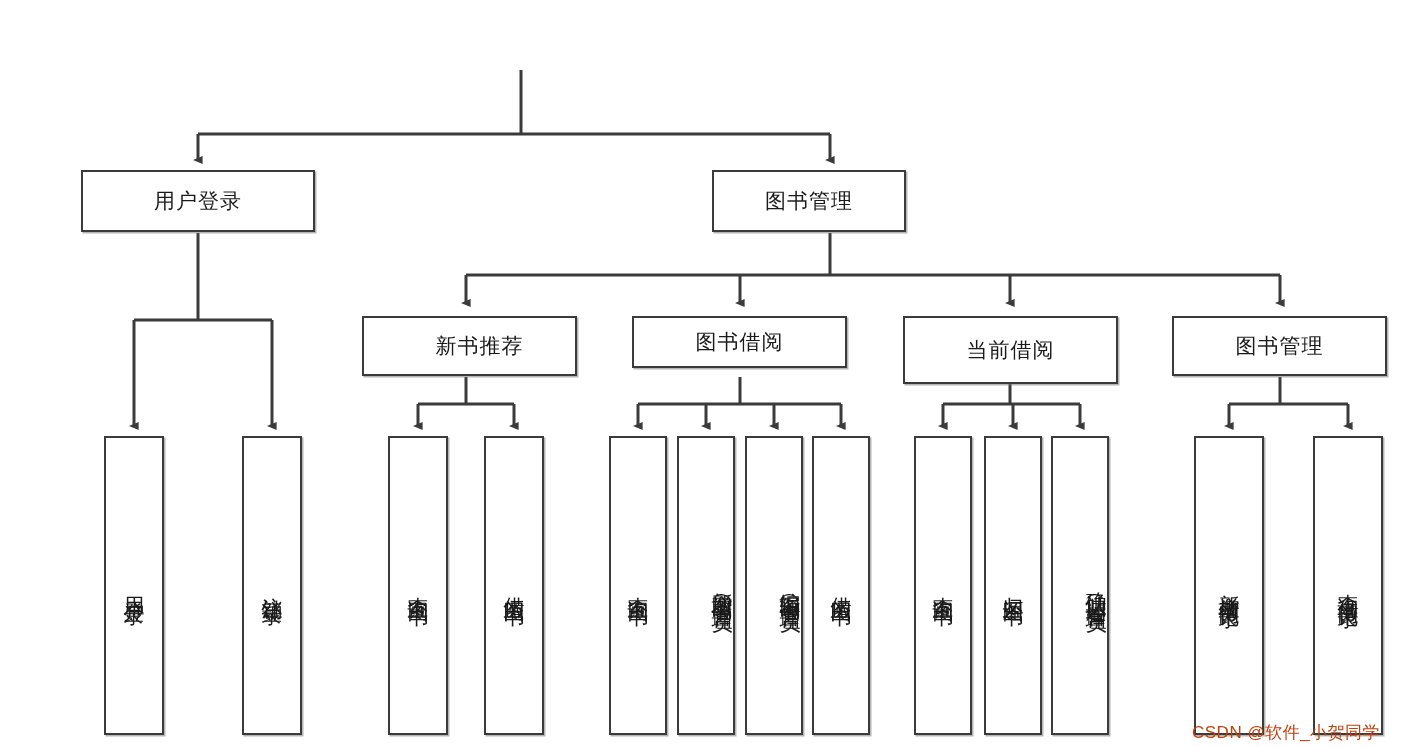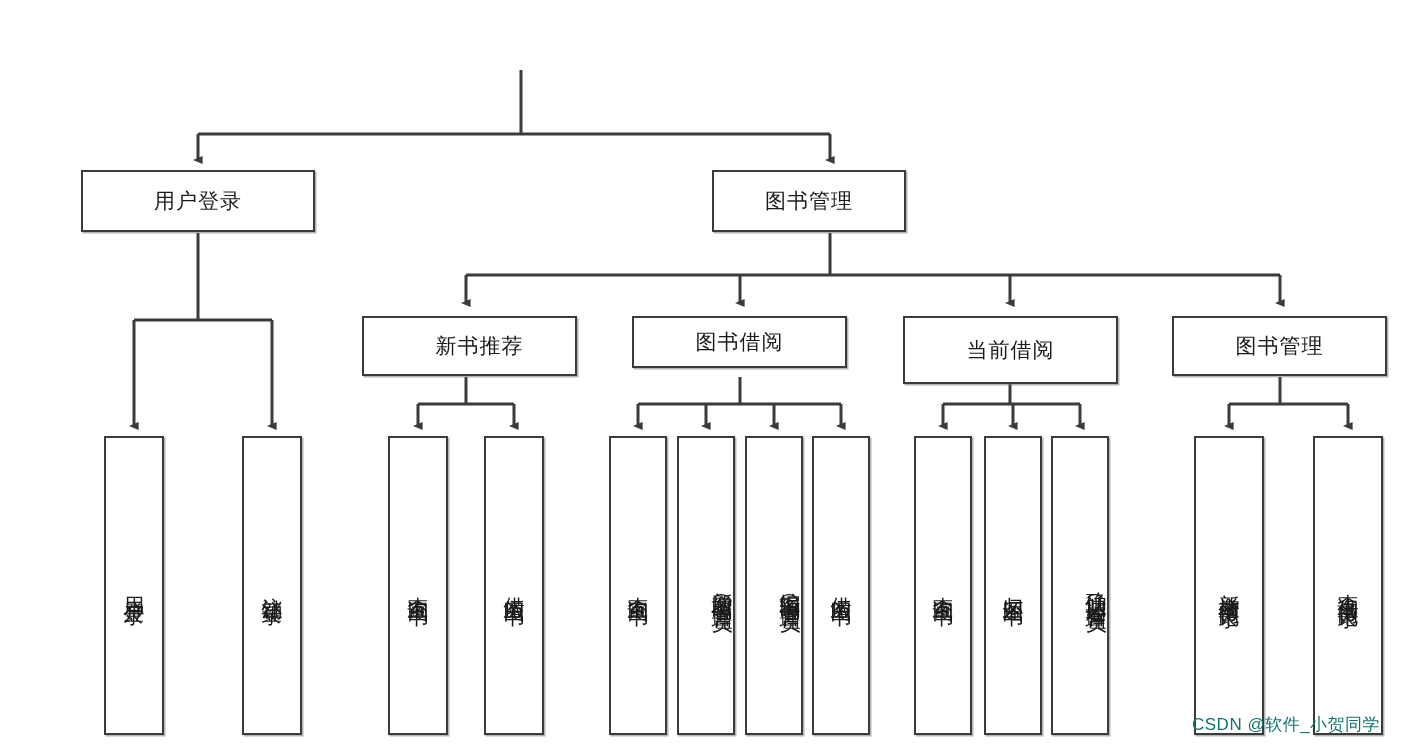--- a/index.html
+++ b/index.html
@@ -56,25 +56,26 @@
   }
   .node-v.align-top {
     align-items: flex-start;
     padding-top: 6px;
   }
   .node-v.align-mid {
     align-items: center;
   }
   .watermark {
     position: absolute;
-    color: #0f766e;
+    color: #c2410c;
     font-size: 17px;
     letter-spacing: 0.5px;
     white-space: nowrap;
     user-select: none;
+    margin-top: 8px;
   }
 </style>
 </head>
 <body>
 
 <div id="canvas">
 
   <svg id="edges" viewBox="0 0 1405 747" xmlns="http://www.w3.org/2000/svg">
     <defs>
       <marker id="arrow" markerWidth="10" markerHeight="10" refX="5.2" refY="5" orient="auto" markerUnits="userSpaceOnUse">

